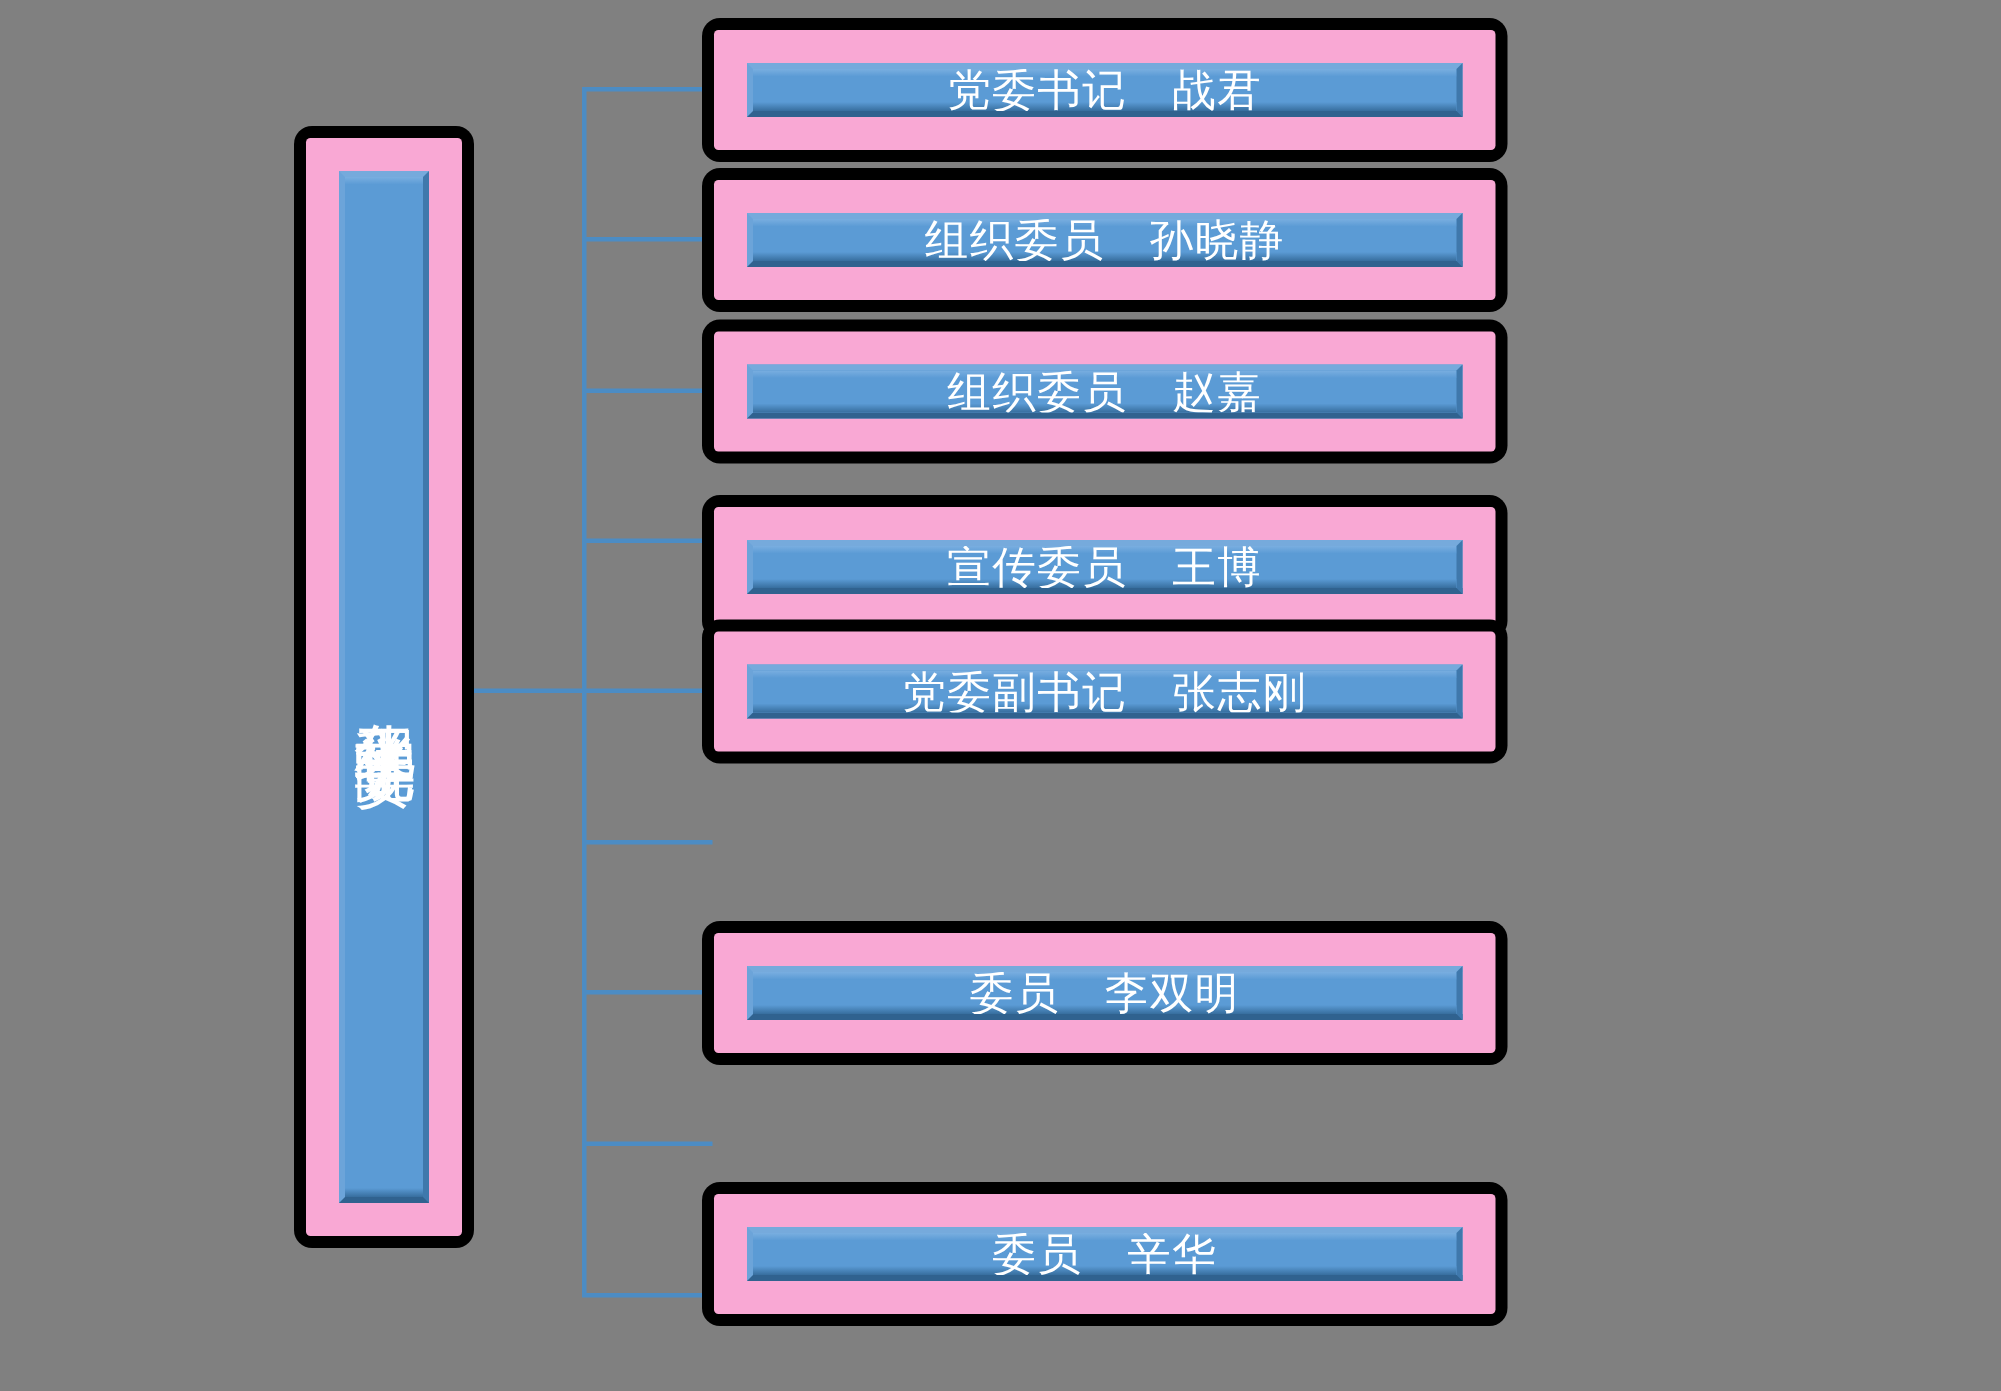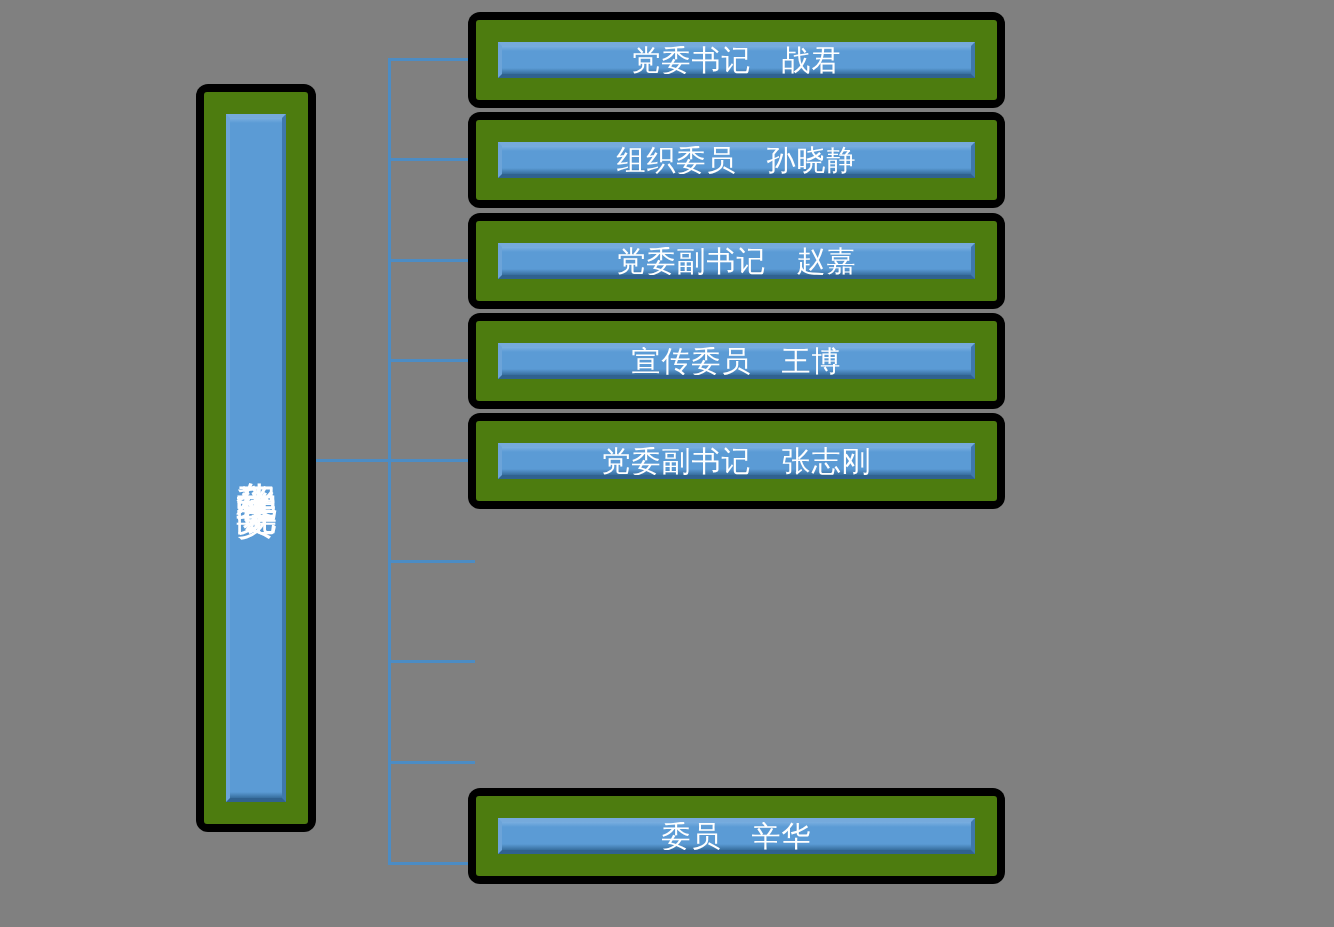--- a/index.html
+++ b/index.html
@@ -33,21 +33,21 @@
   
   .blkbox{
     position:absolute;
     background:#000000;
     border-radius:12px;
     box-sizing:border-box;
     padding:8px;
   }
   .whitering{
     width:100%;height:100%;
-    background:#4d7c0f;
+    background:#f9a8d4;
     box-sizing:border-box;
     padding:22px;
     border-radius:3px;
   }
   .bevel{
     width:100%;height:100%;
     box-sizing:border-box;
     position:relative;
     background:#5B9BD5;
     border-top:4px solid #76AADC;
@@ -153,42 +153,49 @@
     <div class="whitering">
       <div class="bevel">
         <div class="member-label">组织委员　孙晓静</div>
       </div>
     </div>
   </div>
 
   <div class="blkbox member-box" style="top:213px">
     <div class="whitering">
       <div class="bevel">
-        <div class="member-label">党委副书记　赵嘉</div>
-      </div>
-    </div>
-  </div>
-
-  <div class="blkbox member-box" style="top:313px">
+        <div class="member-label">组织委员　赵嘉</div>
+      </div>
+    </div>
+  </div>
+
+  <div class="blkbox member-box" style="top:330px">
     <div class="whitering">
       <div class="bevel">
         <div class="member-label">宣传委员　王博</div>
       </div>
     </div>
   </div>
 
   <div class="blkbox member-box" style="top:413px">
     <div class="whitering">
       <div class="bevel">
         <div class="member-label">党委副书记　张志刚</div>
       </div>
     </div>
   </div>
 
 
+  <div class="blkbox member-box" style="top:614px">
+    <div class="whitering">
+      <div class="bevel">
+        <div class="member-label">委员　李双明</div>
+      </div>
+    </div>
+  </div>
 
 
   <div class="blkbox member-box" style="top:788px">
     <div class="whitering">
       <div class="bevel">
         <div class="member-label">委员　辛华</div>
       </div>
     </div>
   </div>
 

